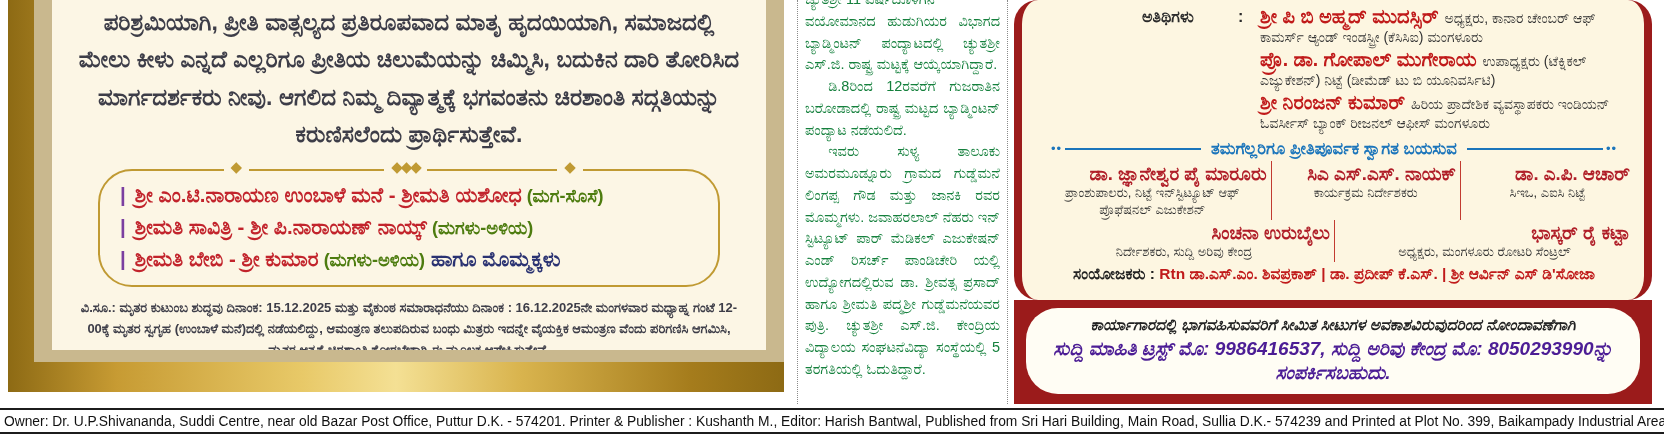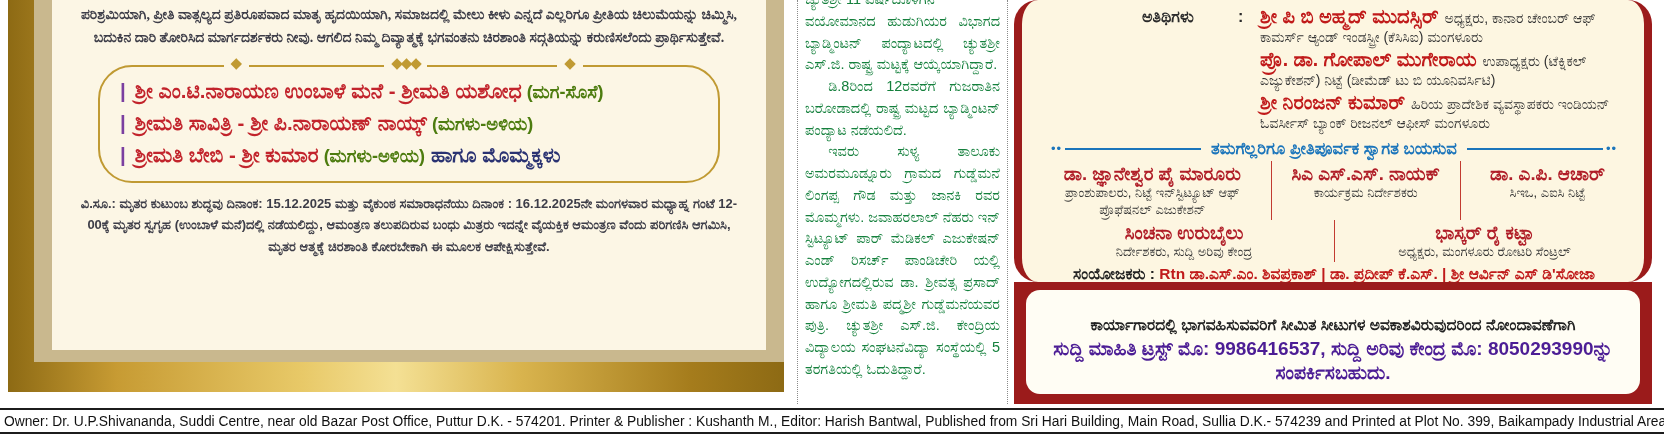--- a/index.html
+++ b/index.html
@@ -5,21 +5,21 @@
   * { margin:0; padding:0; box-sizing:border-box; }
   html,body { width:1664px; height:438px; background:#ffffff; overflow:hidden;
               font-family:"Liberation Sans", sans-serif; }
 
   
   .memorial { position:absolute; left:8px; top:0; width:776px; height:392px;
     background:linear-gradient(90deg,#8d6a14 0%,#c79b33 14%,#e8c968 38%,#f4e094 50%,#d9b44e 66%,#a57c1c 88%,#8d6a14 100%); }
   .mem-tan { position:absolute; left:26px; top:0; right:0; bottom:30px; background:#c9b88e; }
   .mem-cream { position:absolute; left:18px; top:0; right:18px; bottom:12px;
     background:#fcf6e5; padding:4px 26px 4px 26px; text-align:center; overflow:hidden; }
-  .mem-open { font-size:14px; line-height:1.62; color:#3d3d48; font-weight:600;font-family:Liberation Serif, serif; }
+  .mem-open { font-size:23px; line-height:1.62; color:#3d3d48; font-weight:600; }
   .names-box { position:relative; border:2px solid #c09a33; border-radius:34px;
     margin:16px 20px 8px 20px; padding:8px 20px 10px 20px; text-align:left; }
   .diamond-wrap { position:absolute; top:-13px; width:100%; left:0; text-align:center; }
   .diamond { position:absolute; top:0; color:#c09a33; font-size:15px; background:#fcf6e5; padding:0 7px; }
   .d1 { left:20%; } .d2 { left:46%; letter-spacing:-2px; } .d3 { left:74%; }
   .fam-line { font-size:20.5px; font-weight:bold; color:#c2242c; line-height:1.55; white-space:nowrap; }
   .fam-bar { color:#7b3fa0; margin-right:9px; }
   .fam-rel { color:#4d7c0f; font-weight:600; font-size:18px; margin-left:5px; }
   .fam-suffix { color:#2a3272; margin-left:6px; }
   .mem-note { font-size:13px; line-height:1.64; color:#3d3d48; font-weight:600; margin-top:10px; }
@@ -45,27 +45,27 @@
   .guest-name { font-size:19.5px; font-weight:bold; color:#c01a1a; margin-right:6px; }
   .guest-desc { font-size:14px; color:#333; }
   .divider { display:flex; align-items:center; margin:5px 14px 3px 14px; color:#1b75bb; }
   .div-line { flex:1; height:2px; background:#1b75bb; }
   .div-dots { font-size:13px; letter-spacing:1px; padding:0 3px; color:#1b75bb; }
   .div-text { font-size:16.5px; font-weight:bold; padding:0 10px; }
   .welcome-grid { display:grid; grid-template-columns:1.25fr 1fr 0.92fr; margin-top:2px; }
   .welcome-grid2 { display:grid; grid-template-columns:1fr 1fr; }
   .w-cell { text-align:center; padding:1px 4px; }
   .w-sep { border-left:1.5px solid #c23b30; }
-  .w-name { font-size:18.5px; font-weight:bold; color:#b01e28; line-height:1.25; }
+  .w-name { font-size:18.5px; font-weight:bold; color:#b01e28; line-height:1.25;text-align:right; }
   .w-role { font-size:13px; color:#333; line-height:1.3; }
   .coordinators { text-align:center; font-size:15.5px; margin-top:3px; color:#222; }
   .coord-label { font-weight:bold; color:#222; }
   .coord-names { font-weight:bold; color:#c01a1a; }
   .rp-footer { background:#9b1b1b; padding:8px 12px 10px 12px; }
-  .reg-box { background:#fffdf4; border-radius:14px; padding:23px 16px 8px 16px; text-align:center; }
+  .reg-box { background:#fffdf4; border-radius:32px; padding:5px 16px 8px 16px; text-align:center;font-style:italic; }
   .reg-line1 { font-size:15.5px; font-weight:bold; color:#222; line-height:1.5; }
   .reg-line2 { font-size:19px; font-weight:bold; color:#4c1d95; line-height:1.3; }
 
   
   .imprint { position:absolute; left:0; top:408px; width:1664px; height:26px;
     border-top:2px solid #1c1c1c; border-bottom:2px solid #1c1c1c;
     display:flex; align-items:center; padding-left:4px;
     font-size:13.8px; color:#111; white-space:nowrap; overflow:hidden; }
 </style>
 </head>

